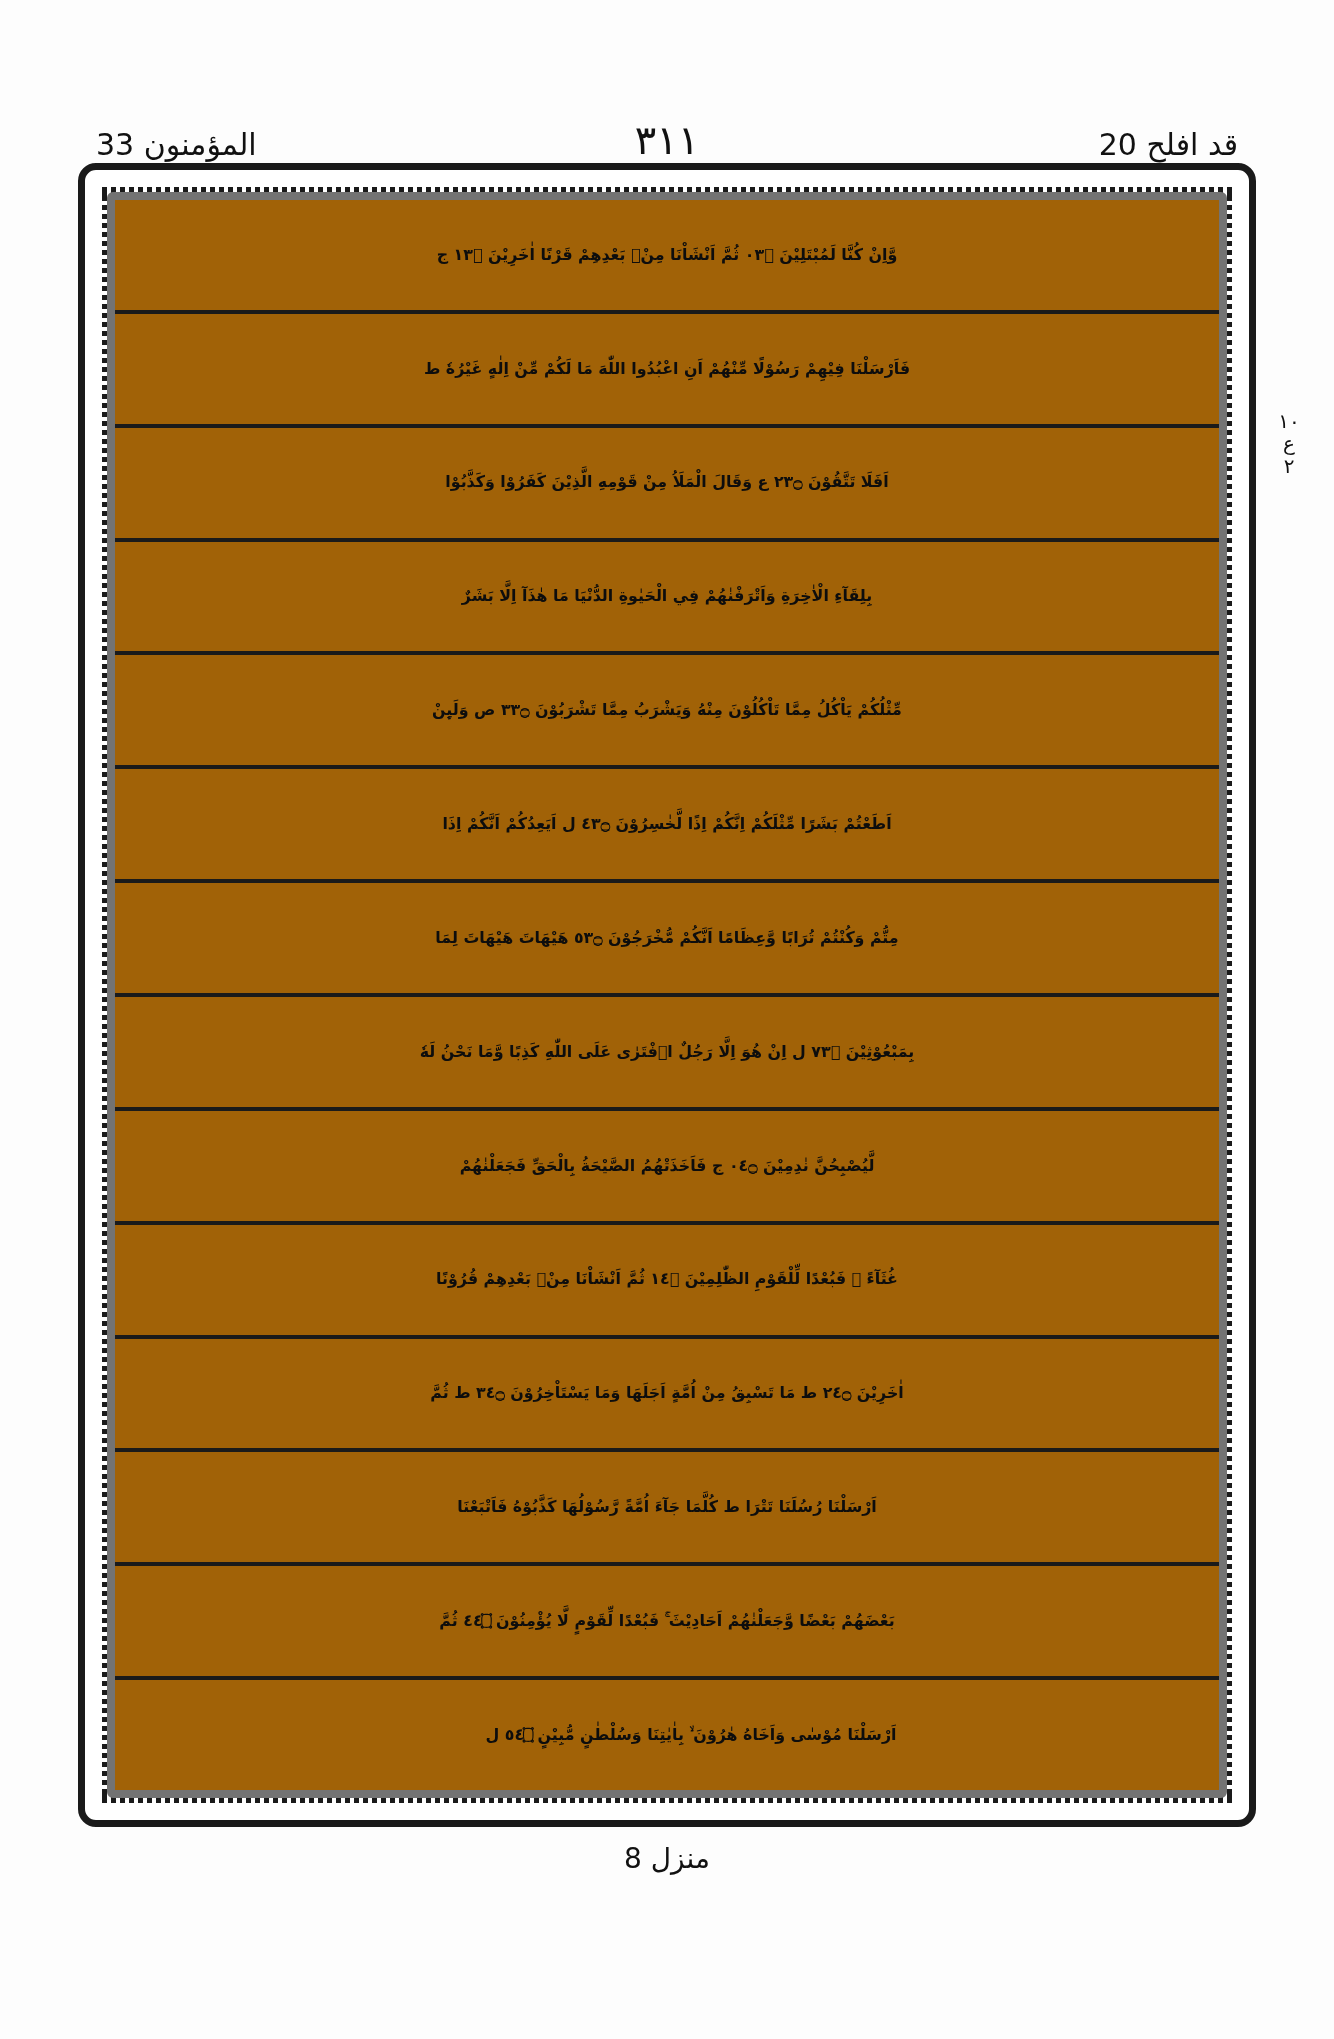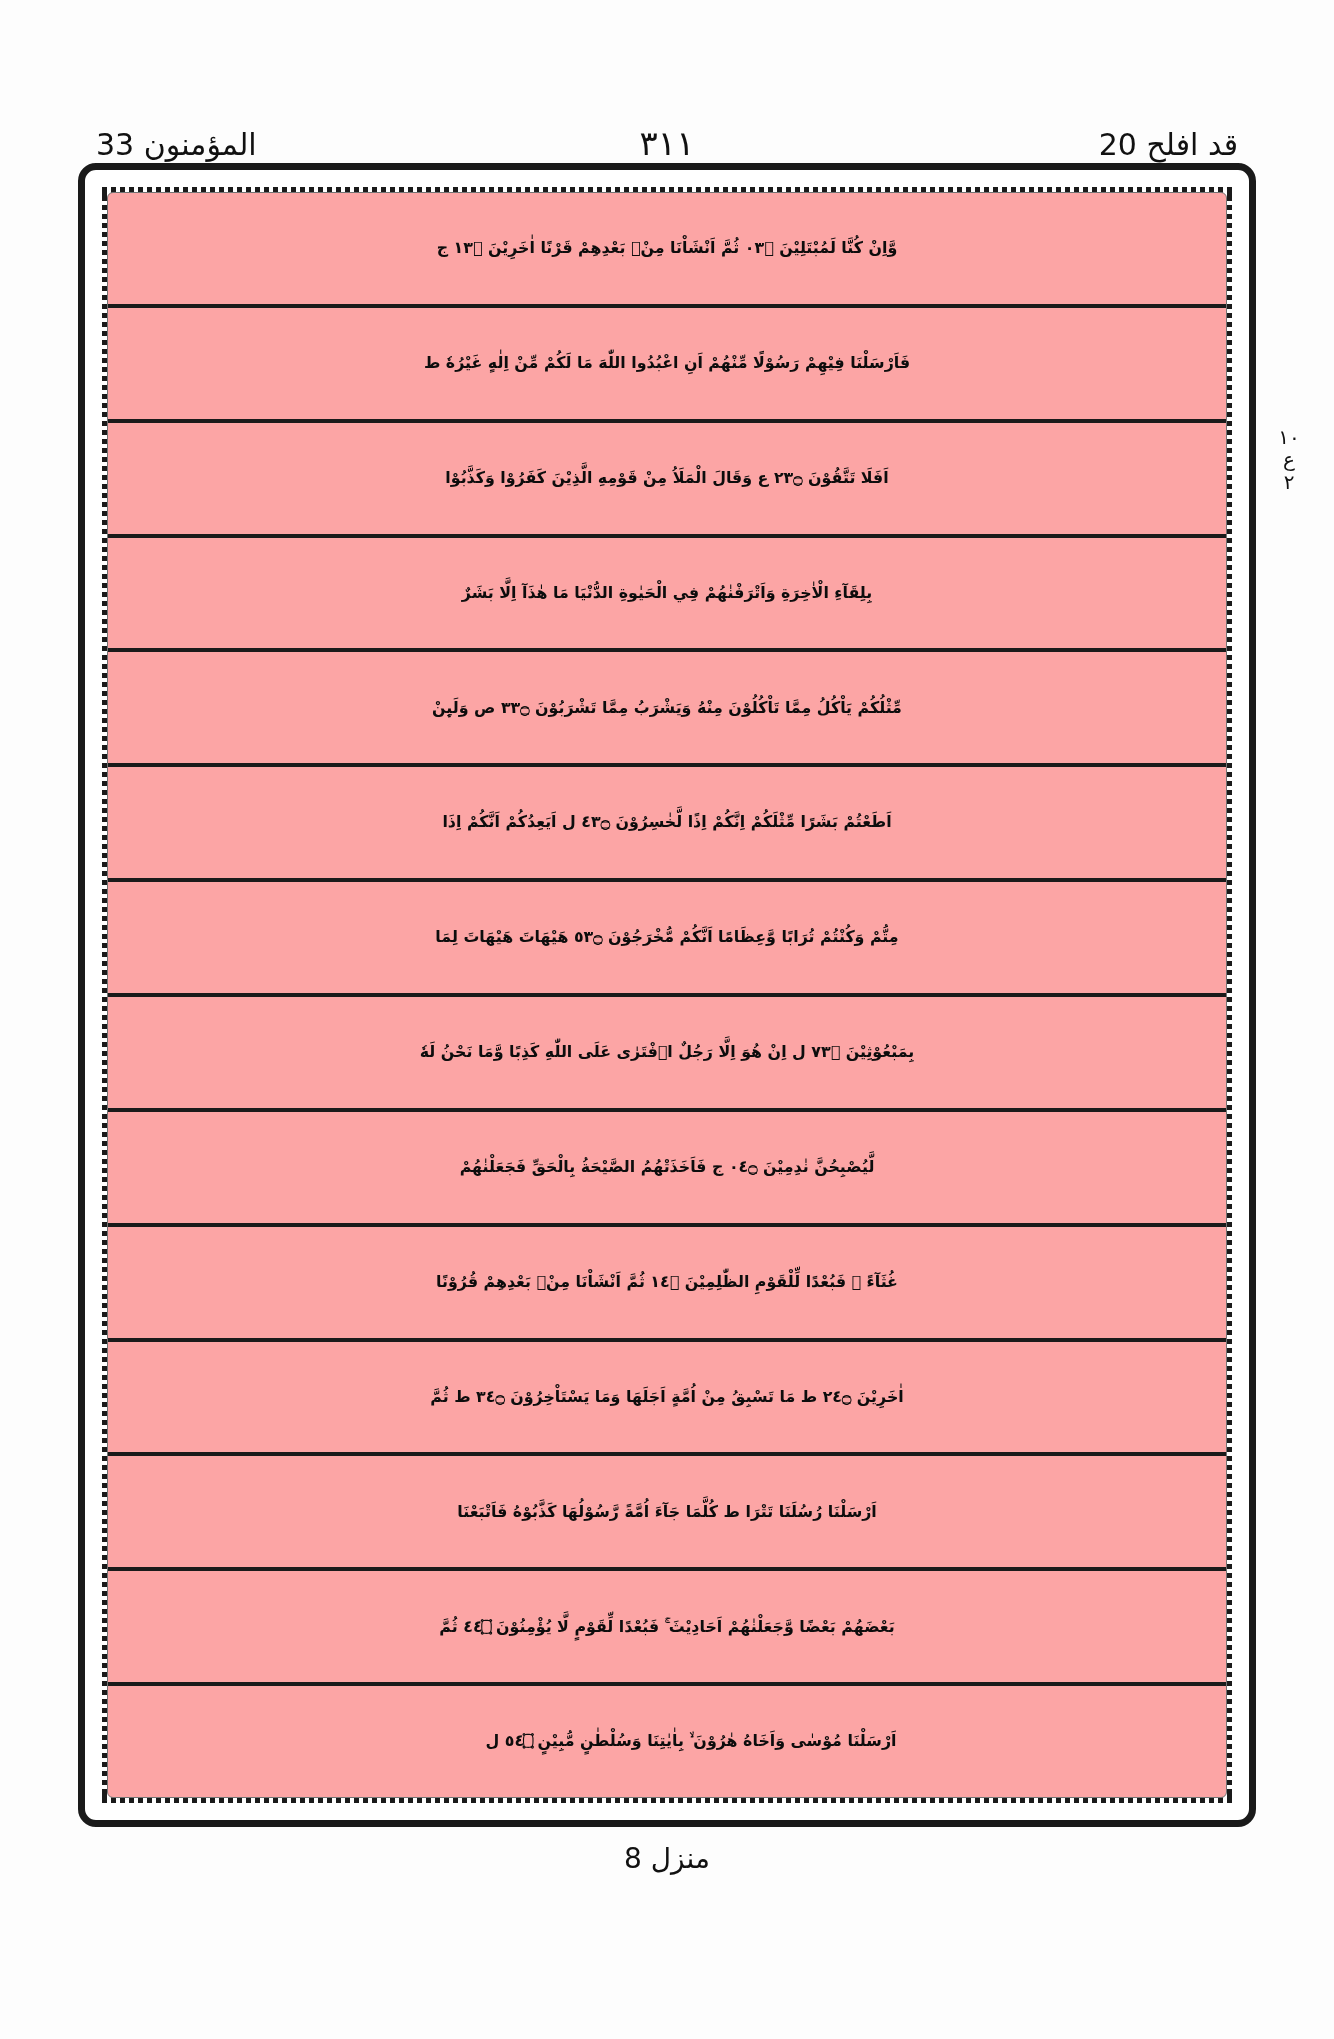--- a/index.html
+++ b/index.html
@@ -17,21 +17,21 @@
   
   .header{
     position:absolute;
     top:104px;left:0;right:0;height:56px;
     display:flex;align-items:flex-end;
     padding:0 96px;
     box-sizing:border-box;
   }
   .hdr-cell{flex:1;font-size:30px;line-height:1;color:#111;white-space:nowrap;}
   .hdr-left{text-align:left;direction:rtl;}
-  .hdr-center{text-align:center;letter-spacing:2px;font-size:34px;}
+  .hdr-center{text-align:center;letter-spacing:2px;font-size:40px;}
   .hdr-right{text-align:right;direction:rtl;}
 
   
   .frame-outer{
     position:absolute;
     left:78px;top:163px;
     width:1178px;height:1664px;
     box-sizing:border-box;
     border:7px solid #1a1a1a;
     border-radius:18px;
@@ -45,24 +45,24 @@
     background:
       repeating-linear-gradient(90deg,#1a1a1a 0 5px,#ffffff 5px 9px) top/100% 11px no-repeat,
       repeating-linear-gradient(90deg,#1a1a1a 0 5px,#ffffff 5px 9px) bottom/100% 11px no-repeat,
       repeating-linear-gradient(0deg,#1a1a1a 0 5px,#ffffff 5px 9px) left/11px 100% no-repeat,
       repeating-linear-gradient(0deg,#1a1a1a 0 5px,#ffffff 5px 9px) right/11px 100% no-repeat;
     pointer-events:none;
   }
   .frame-inner{
     position:absolute;
     left:22px;top:22px;right:22px;bottom:22px;
-    border:1px solid #737373;
+    border:8px solid #737373;
     border-radius:6px;
     box-sizing:border-box;
-    background:#fca5a5;
+    background:#a16207;
     overflow:hidden;
   }
   
   .lines{
     position:absolute;inset:0;
     display:flex;flex-direction:column;
   }
   .ayah-line{
     flex:1 1 0;
     position:relative;
@@ -85,21 +85,21 @@
     width:100%;
     padding:0 14px;
     box-sizing:border-box;
     white-space:nowrap;
     transform:scaleX(0.99);
     font-weight:600;
   }
   
   .ruku{
     position:absolute;
-    left:1262px;top:426px;
+    left:1262px;top:410px;
     width:54px;
     text-align:center;
     direction:rtl;
     font-size:20px;
     line-height:1.12;
     color:#111;
   }
   .ruku span{display:block;}
   
   .footer{

